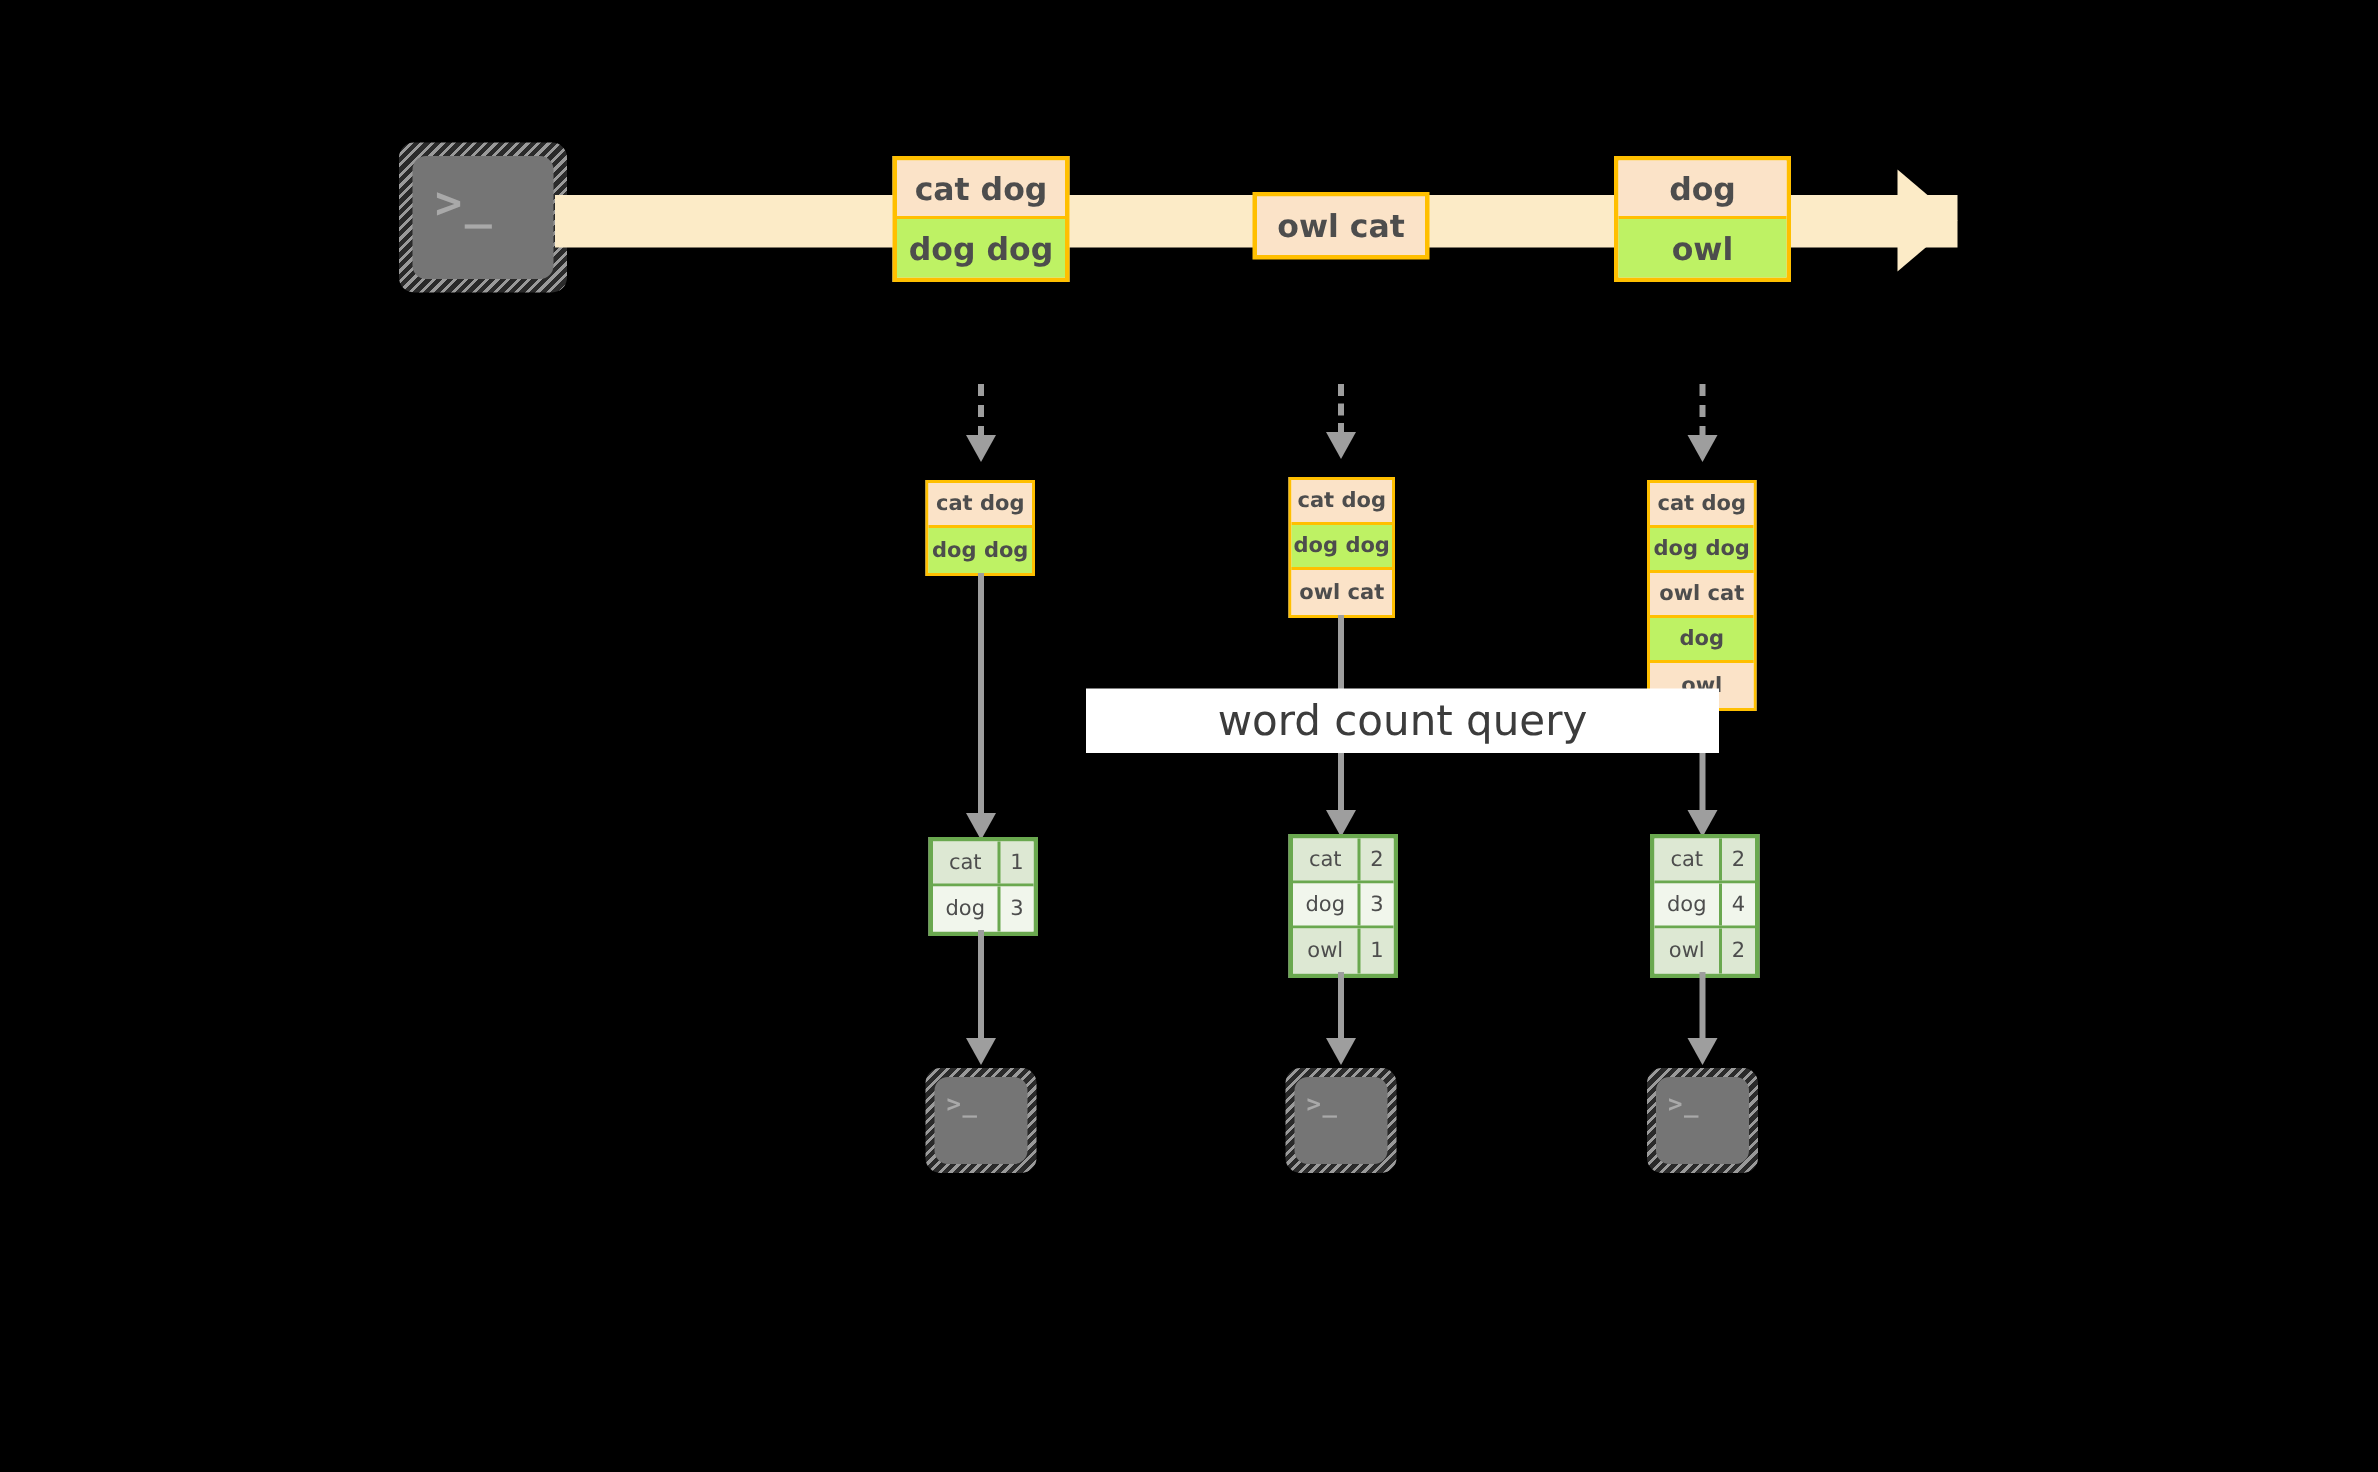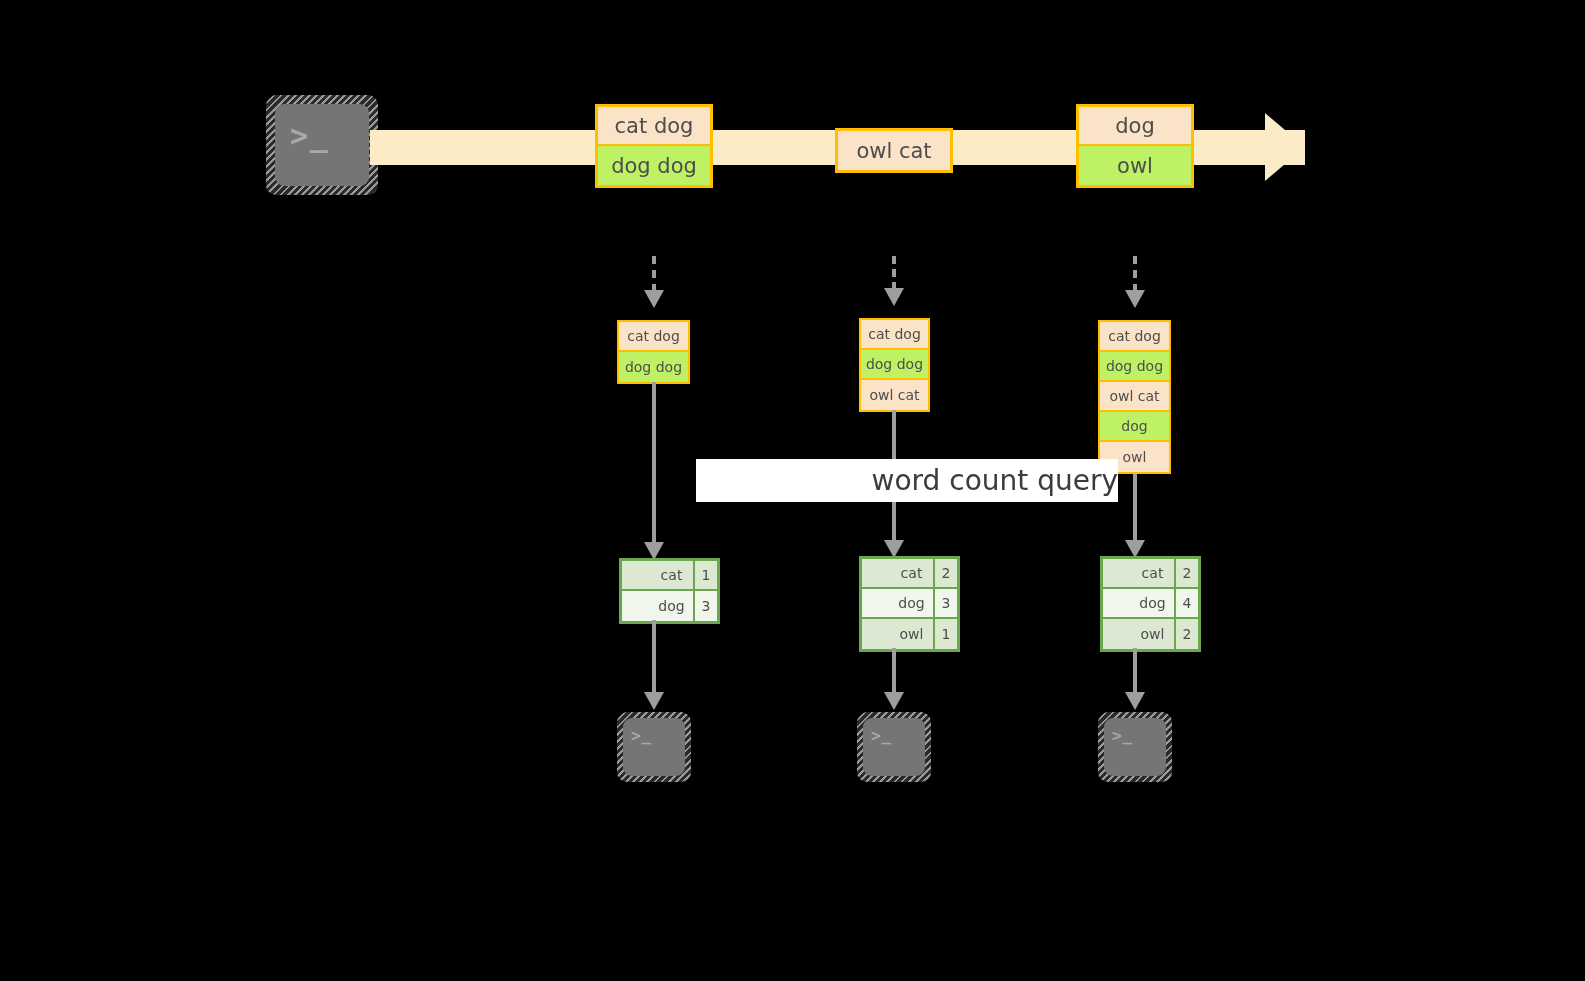--- a/index.html
+++ b/index.html
@@ -53,20 +53,21 @@
     border-top: 34px solid transparent;
     border-bottom: 34px solid transparent;
     border-left: 40px solid #fcebc7;
   }
 
   
   .msg-stack {
     position: absolute;
     border: 3px solid #ffbf00;
     background: #fdf3e6;
+    font-weight: bold;
   }
   .msg-row {
     display: flex;
     align-items: center;
     justify-content: center;
     color: #4d4d4d;
     white-space: nowrap;
     border-bottom: 2px solid #ffbf00;
     background: #fbe3c8;
   }
@@ -99,21 +100,21 @@
   .kv-row:last-child { border-bottom: none; }
   .kv-row.alt { background: #f1f6ec; }
   .kv-key, .kv-val {
     display: flex;
     align-items: center;
     justify-content: center;
     color: #4d4d4d;
     font-size: 14px;
     white-space: nowrap;
   }
-  .kv-key { width: 45px; border-right: 2px solid #6aa84f; margin-left: 28px; }
+  .kv-key { width: 45px; border-right: 2px solid #6aa84f; }
   .kv-val { width: 22px; }
 
   
   .conn {
     position: absolute;
     width: 4px;
     background: #9e9e9e;
   }
   .conn.dashed {
     width: 0;
@@ -264,17 +265,17 @@
   </div>
 
   <div class="conn" style="left:1133px; top:648px; height:44px;"></div>
   <div class="arrowhead" style="left:1125px; top:692px;"></div>
 
   <div class="terminal" style="left:1098px; top:712px; width:74px; height:70px;">
     <div class="inner" style="left:6px; top:6px; width:62px; height:58px;"></div>
     <div class="prompt" style="left:14px; top:16px; font-size:16px;">&gt;_</div>
   </div>
 
-  <div class="query-band" style="left:696px; top:459px; width:422px; height:43px;justify-content:flex-end;">
+  <div class="query-band" style="left:724px; top:459px; width:422px; height:43px;">
     <span>word count query</span>
   </div>
 
 </div>
 
 </body></html>

